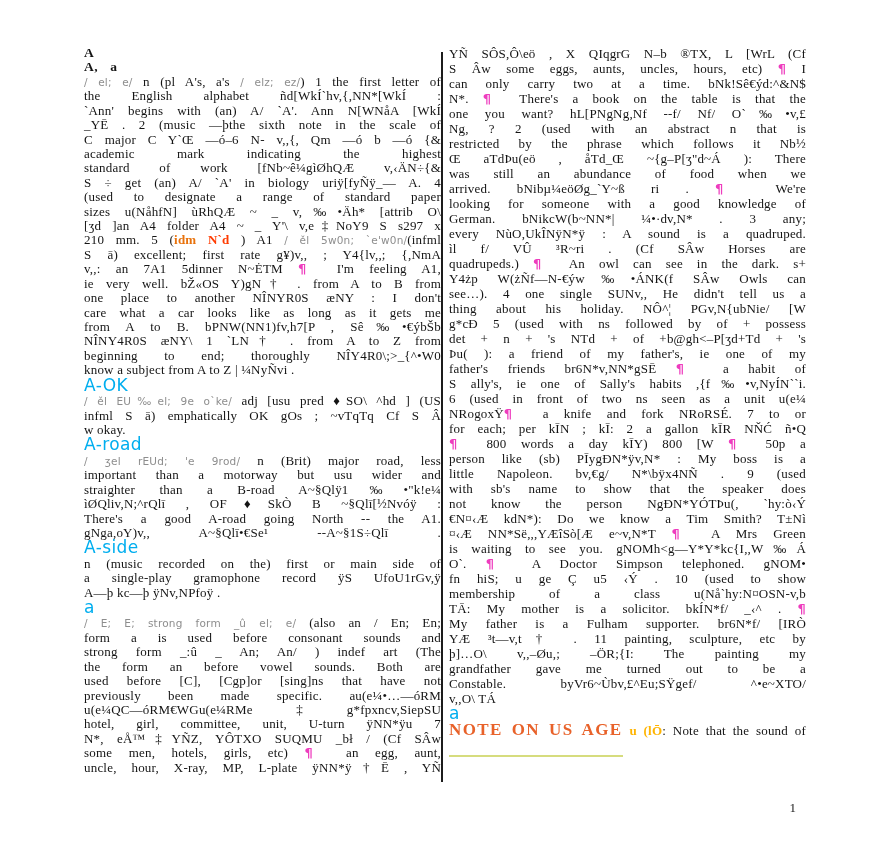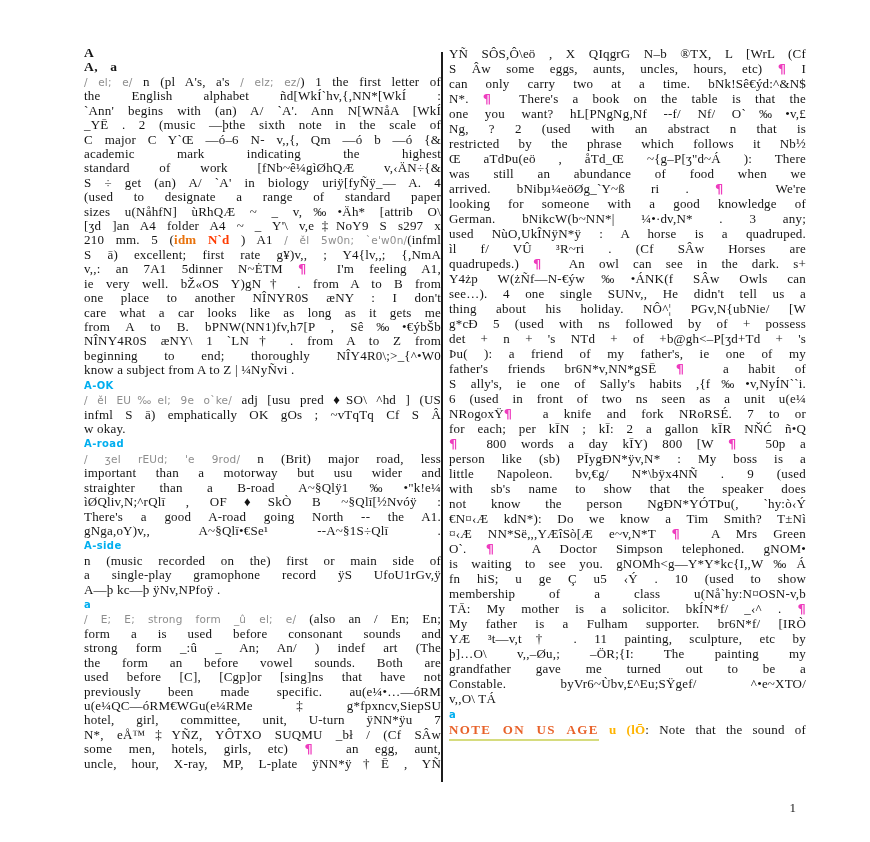--- a/index.html
+++ b/index.html
@@ -38,44 +38,44 @@
     text-align-last: justify;
   }
   .seg { color: var(--ink, #141414); }
   .seg.ph {
     font-family: "DejaVu Sans", "Liberation Sans", sans-serif;
     color: var(--phonetic_gray, #8d8d8d);
     font-size: 10.5px;
   }
   .seg.hw {
     font-family: "DejaVu Sans", "Liberation Sans", sans-serif;
-    font-weight: 700;
+    font-weight: 400;
     color: var(--cyan, #00aeef);
-    font-size: 10px;
+    font-size: 17px;
     letter-spacing: 0.4px;
   }
   .seg.b {
     font-weight: 700;
     font-size: 13.5px;
     letter-spacing: 0.6px;
   }
   .seg.idm  { color: var(--orange_idm, #e8720c); font-weight: 700; }
   .seg.idm2 { color: var(--red_idm, #ff3b00);   font-weight: 700; }
   .seg.pil {
     color: var(--magenta, #ee3cbe);
     font-family: "DejaVu Sans", "Liberation Sans", sans-serif;
     font-weight: 700;
   }
   .seg.note {
     color: var(--note_orange, #e8622a);
     font-weight: 700;
     letter-spacing: 1.4px;
-    font-size: 13px;
+    font-size: 17px;
     border-bottom: 2px solid var(--note_underline, #d6dc7e);
-    padding-bottom: 2px;
+    padding-bottom: 16px;
   }
   .seg.hl {
     color: var(--amber, #ffb400);
     font-weight: 700;
   }
   .divider {
     position: absolute;
     left: 441px;
     top: 52px;
     width: 1.6px;
@@ -155,43 +155,43 @@
       <div class="line j"><span class="seg">can only carry two at a time. bNk!Sê€ýd:^&amp;N$</span></div>
       <div class="line j"><span class="seg">N*. </span><span class="seg pil">¶</span><span class="seg">&nbsp; There's a book on the table is that the</span></div>
       <div class="line j"><span class="seg">one you want? hL[PNgNg,Nf --f/ Nf/ O`‰•v,£</span></div>
       <div class="line j"><span class="seg">Ng, ? 2 (used with an abstract n that is</span></div>
       <div class="line j"><span class="seg">restricted by the phrase which follows it Nb½</span></div>
       <div class="line j"><span class="seg">Œ aTdÞu(eö , åTd_Œ ~{g–P[ʒ"d~Á ): There</span></div>
       <div class="line j"><span class="seg">was still an abundance of food when we</span></div>
       <div class="line j"><span class="seg">arrived. bNibµ¼eöØg_`Y~ß ri . </span><span class="seg pil">¶</span><span class="seg">&nbsp; We're</span></div>
       <div class="line j"><span class="seg">looking for someone with a good knowledge of</span></div>
       <div class="line j"><span class="seg">German. bNikcW(b~NN*| ¼•·dv,N* . 3 any;</span></div>
-      <div class="line j"><span class="seg">used NùO,UkÎNÿN*ÿ : A horse is a quadruped.</span></div>
+      <div class="line j"><span class="seg">every NùO,UkÎNÿN*ÿ : A sound is a quadruped.</span></div>
       <div class="line j"><span class="seg">ìl f/ VÛ ³R~ri . (Cf SÂw Horses are</span></div>
       <div class="line j"><span class="seg">quadrupeds.) </span><span class="seg pil">¶</span><span class="seg">&nbsp; An owl can see in the dark. s+</span></div>
       <div class="line j"><span class="seg">Y4żp W(żÑf—N-€ýw‰•ÁNK(f SÂw Owls can</span></div>
       <div class="line j"><span class="seg">see…). 4 one single SUNv,, He didn't tell us a</span></div>
       <div class="line j"><span class="seg">thing about his holiday. NÔ^¦ PGv,N{ubNie/ [W</span></div>
       <div class="line j"><span class="seg">g*cĐ 5 (used with ns followed by of + possess</span></div>
       <div class="line j"><span class="seg">det + n + 's NTd + of +b@gh&lt;–P[ʒd+Td + 's</span></div>
       <div class="line j"><span class="seg">Þu( ): a friend of my father's, ie one of my</span></div>
       <div class="line j"><span class="seg">father's friends br6N*v,NN*gSĒ </span><span class="seg pil">¶</span><span class="seg">&nbsp; a habit of</span></div>
       <div class="line j"><span class="seg">S ally's, ie one of Sally's habits ,{f‰•v,NyÍN``i.</span></div>
       <div class="line j"><span class="seg">6 (used in front of two ns seen as a unit u(e¼</span></div>
       <div class="line j"><span class="seg">NRogoxŸ</span><span class="seg pil">¶</span><span class="seg">&nbsp; a knife and fork NRoRSÉ. 7 to or</span></div>
       <div class="line j"><span class="seg">for each; per kĪN ; kĪ: 2 a gallon kĪR NŇĆ ñ•Q</span></div>
       <div class="line j"><span class="seg pil">¶</span><span class="seg">&nbsp; 800 words a day kĪY) 800 [W </span><span class="seg pil">¶</span><span class="seg">&nbsp; 50p a</span></div>
       <div class="line j"><span class="seg">person like (sb) PĪygĐN*ÿv,N* : My boss is a</span></div>
       <div class="line j"><span class="seg">little Napoleon. bv,€g/ N*\bÿx4NÑ . 9 (used</span></div>
       <div class="line j"><span class="seg">with sb's name to show that the speaker does</span></div>
       <div class="line j"><span class="seg">not know the person NgĐN*YÓTÞu(, `hy:ò‹Ý</span></div>
       <div class="line j"><span class="seg">€N¤‹Æ kdN*): Do we know a Tim Smith? T±Nì</span></div>
       <div class="line j"><span class="seg">¤‹Æ NN*Së,,,YÆîSò[Æ e~v,N*T </span><span class="seg pil">¶</span><span class="seg">&nbsp; A Mrs Green</span></div>
+      <div class="line j"><span class="seg">is waiting to see you. gNOMh&lt;g—Y*Y*kc{I,,W‰Á</span></div>
       <div class="line j"><span class="seg">O`. </span><span class="seg pil">¶</span><span class="seg">&nbsp; A Doctor Simpson telephoned. gNOM•</span></div>
-      <div class="line j"><span class="seg">is waiting to see you. gNOMh&lt;g—Y*Y*kc{I,,W‰Á</span></div>
       <div class="line j"><span class="seg">fn hiS; u ge Ç u5 ‹Ý . 10 (used to show</span></div>
       <div class="line j"><span class="seg">membership of a class u(Nå`hy:N¤OSN-v,b</span></div>
       <div class="line j"><span class="seg">TĀ: My mother is a solicitor. bkÍN*f/ _‹^ . </span><span class="seg pil">¶</span></div>
       <div class="line j"><span class="seg">My father is a Fulham supporter. br6N*f/ [IRÒ</span></div>
       <div class="line j"><span class="seg">YÆ ³t—v,t† . 11 painting, sculpture, etc by</span></div>
       <div class="line j"><span class="seg">þ]…O\ v,,–Øu,; –ÖR;{I: The painting my</span></div>
       <div class="line j"><span class="seg">grandfather gave me turned out to be a</span></div>
       <div class="line j"><span class="seg">Constable. byVr6~Ùbv,£^Eu;SŸgef/ ^•e~XTO/</span></div>
       <div class="line"><span class="seg">v,,O\ TÁ</span></div>
       <div class="line"><span class="seg hw">a</span></div>

